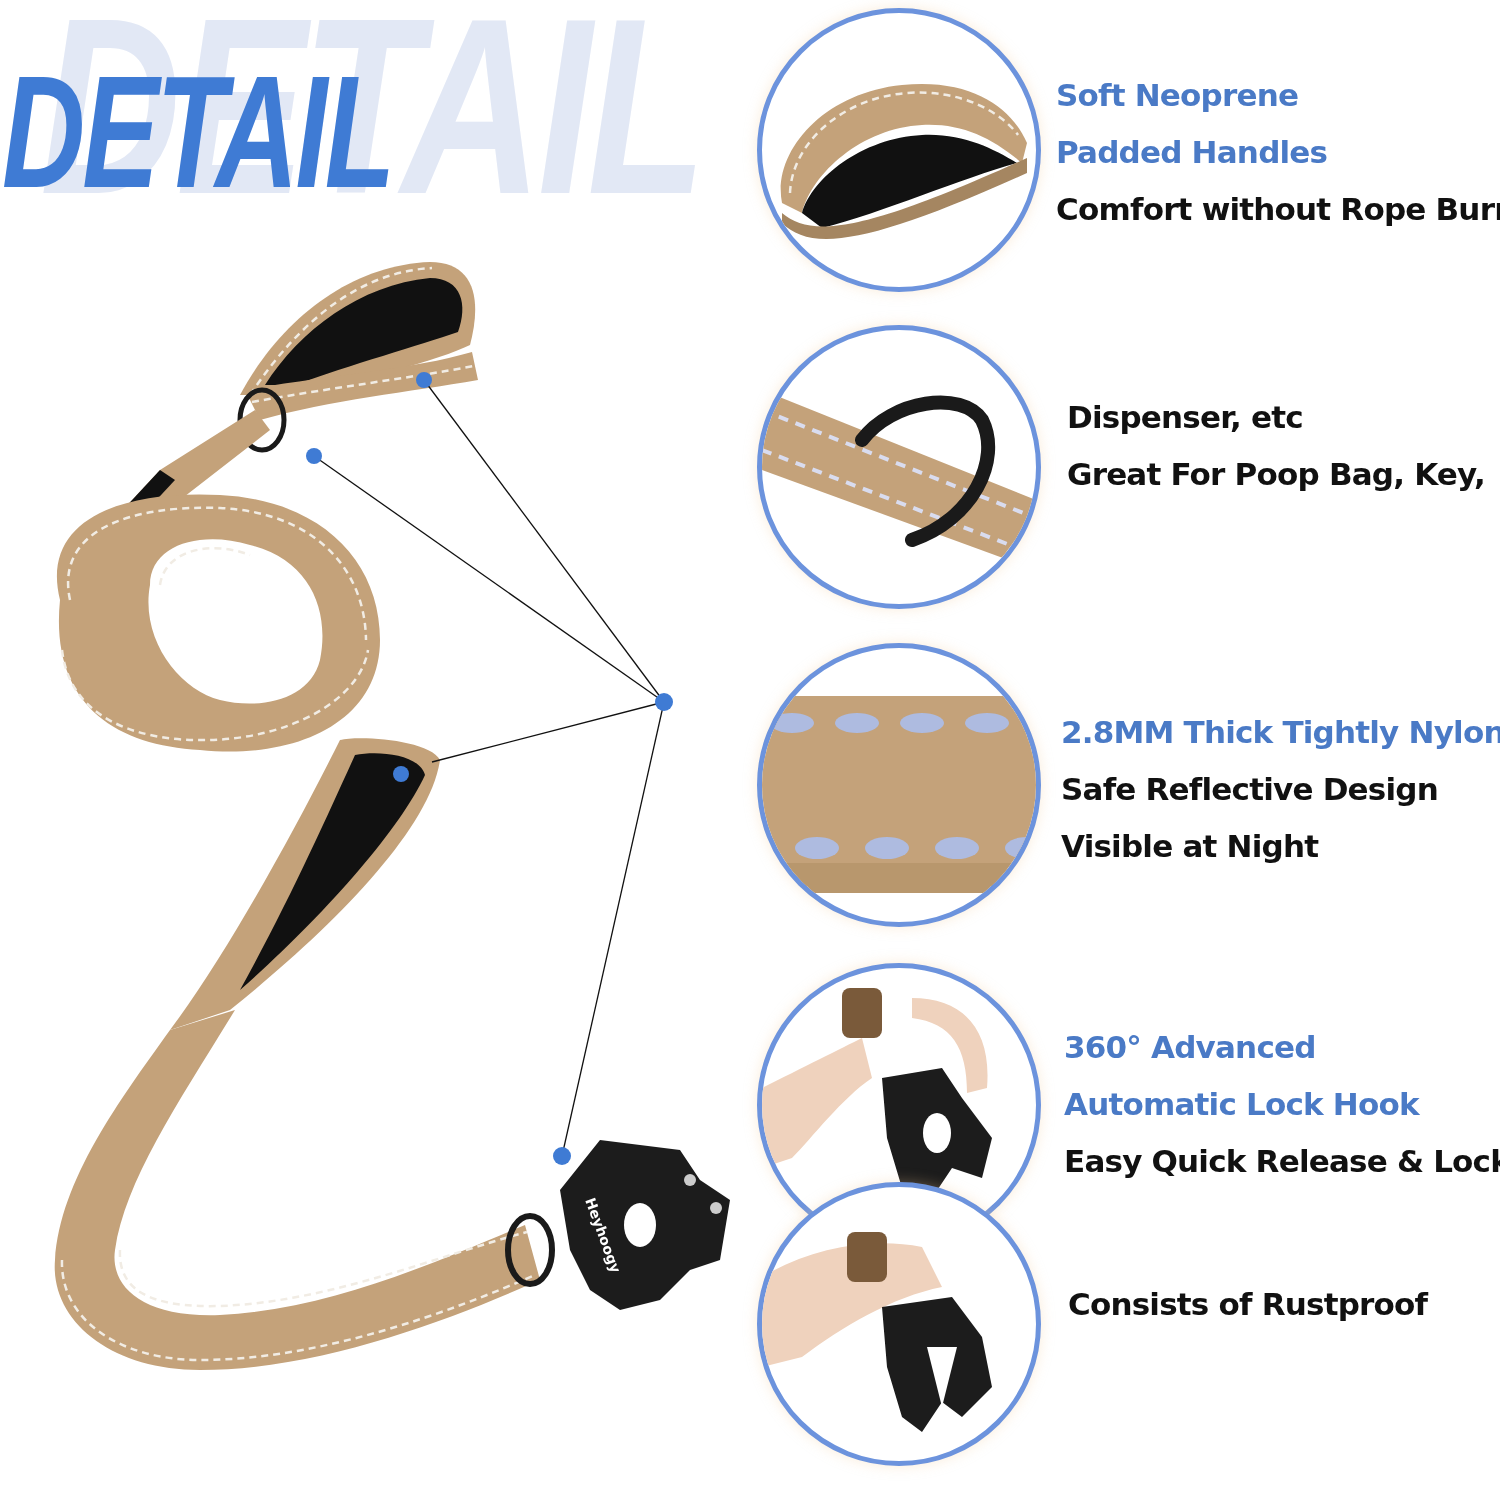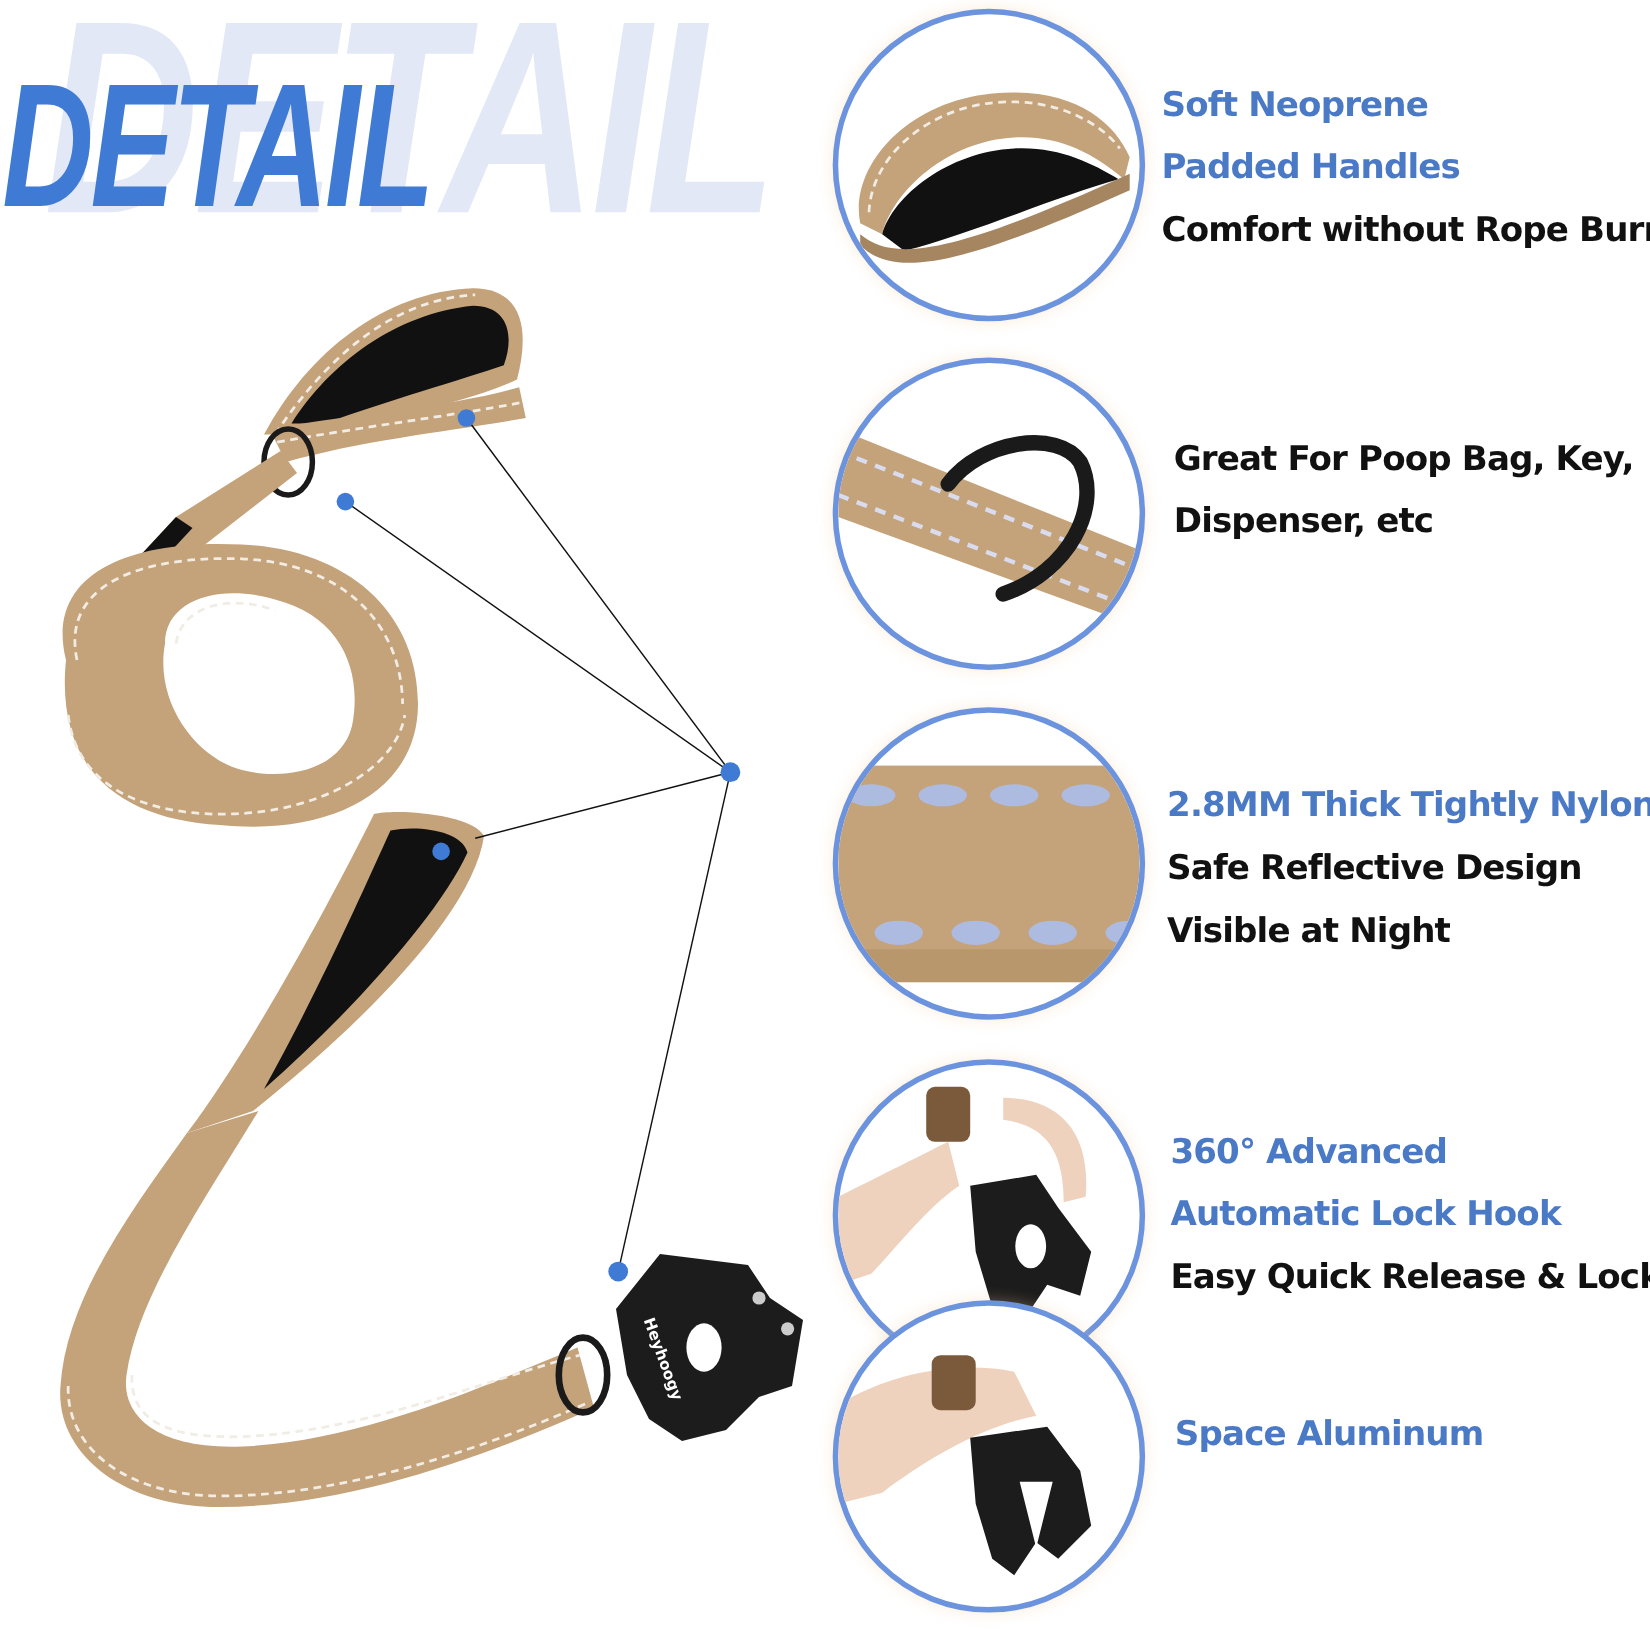--- a/index.html
+++ b/index.html
@@ -105,22 +105,22 @@
 
 <div class="circle" style="left:757px; top:325px;">
   <svg viewBox="0 0 274 274">
     <path d="M0,60 L274,170 L274,240 L0,140 Z" fill="#c4a27a"></path>
     <path d="M0,80 L274,188" stroke="#d9dcef" stroke-width="4" stroke-dasharray="10,8"></path>
     <path d="M0,120 L274,225" stroke="#d9dcef" stroke-width="4" stroke-dasharray="10,8"></path>
     <path d="M100,110 C130,70 200,60 220,90 C240,130 210,190 150,210" stroke="#1a1a1a" stroke-width="14" fill="none" stroke-linecap="round"></path>
   </svg>
 </div>
 <div class="feature" style="left:1067px; top:389px;">
+  <span class="black">Dispenser, etc</span>
   <span class="black">Great For Poop Bag, Key,</span>
-  <span class="black">Dispenser, etc</span>
 </div>
 
 <div class="circle" style="left:757px; top:643px;">
   <svg viewBox="0 0 274 274">
     <rect x="0" y="48" width="274" height="190" fill="#c4a27a"></rect>
     <g fill="#aebbe0">
       <ellipse cx="30" cy="75" rx="22" ry="10"></ellipse>
         <ellipse cx="95" cy="75" rx="22" ry="10"></ellipse>
         <ellipse cx="160" cy="75" rx="22" ry="10"></ellipse>
         <ellipse cx="225" cy="75" rx="22" ry="10"></ellipse>
@@ -155,14 +155,14 @@
 
 <div class="circle" style="left:757px; top:1182px;">
   <svg viewBox="0 0 274 274">
     <path d="M0,90 C50,60 110,50 160,60 L180,100 C130,110 80,140 40,170 L0,180 Z" fill="#efd2bd"></path>
     <rect x="85" y="45" width="40" height="50" rx="8" fill="#7a5a3a"></rect>
     <path d="M120,120 L190,110 L220,150 L230,200 L200,230 L180,215 L160,245 L140,230 L125,180 Z" fill="#1c1c1c"></path>
     <path d="M165,160 L180,220 L195,160 Z" fill="#fff"></path>
   </svg>
 </div>
 <div class="feature" style="left:1068px; top:1276px;">
-  <span class="blue">Space Aluminum</span>
+  <span class="black">Consists of Rustproof</span>
 </div>
 
 </body></html>

